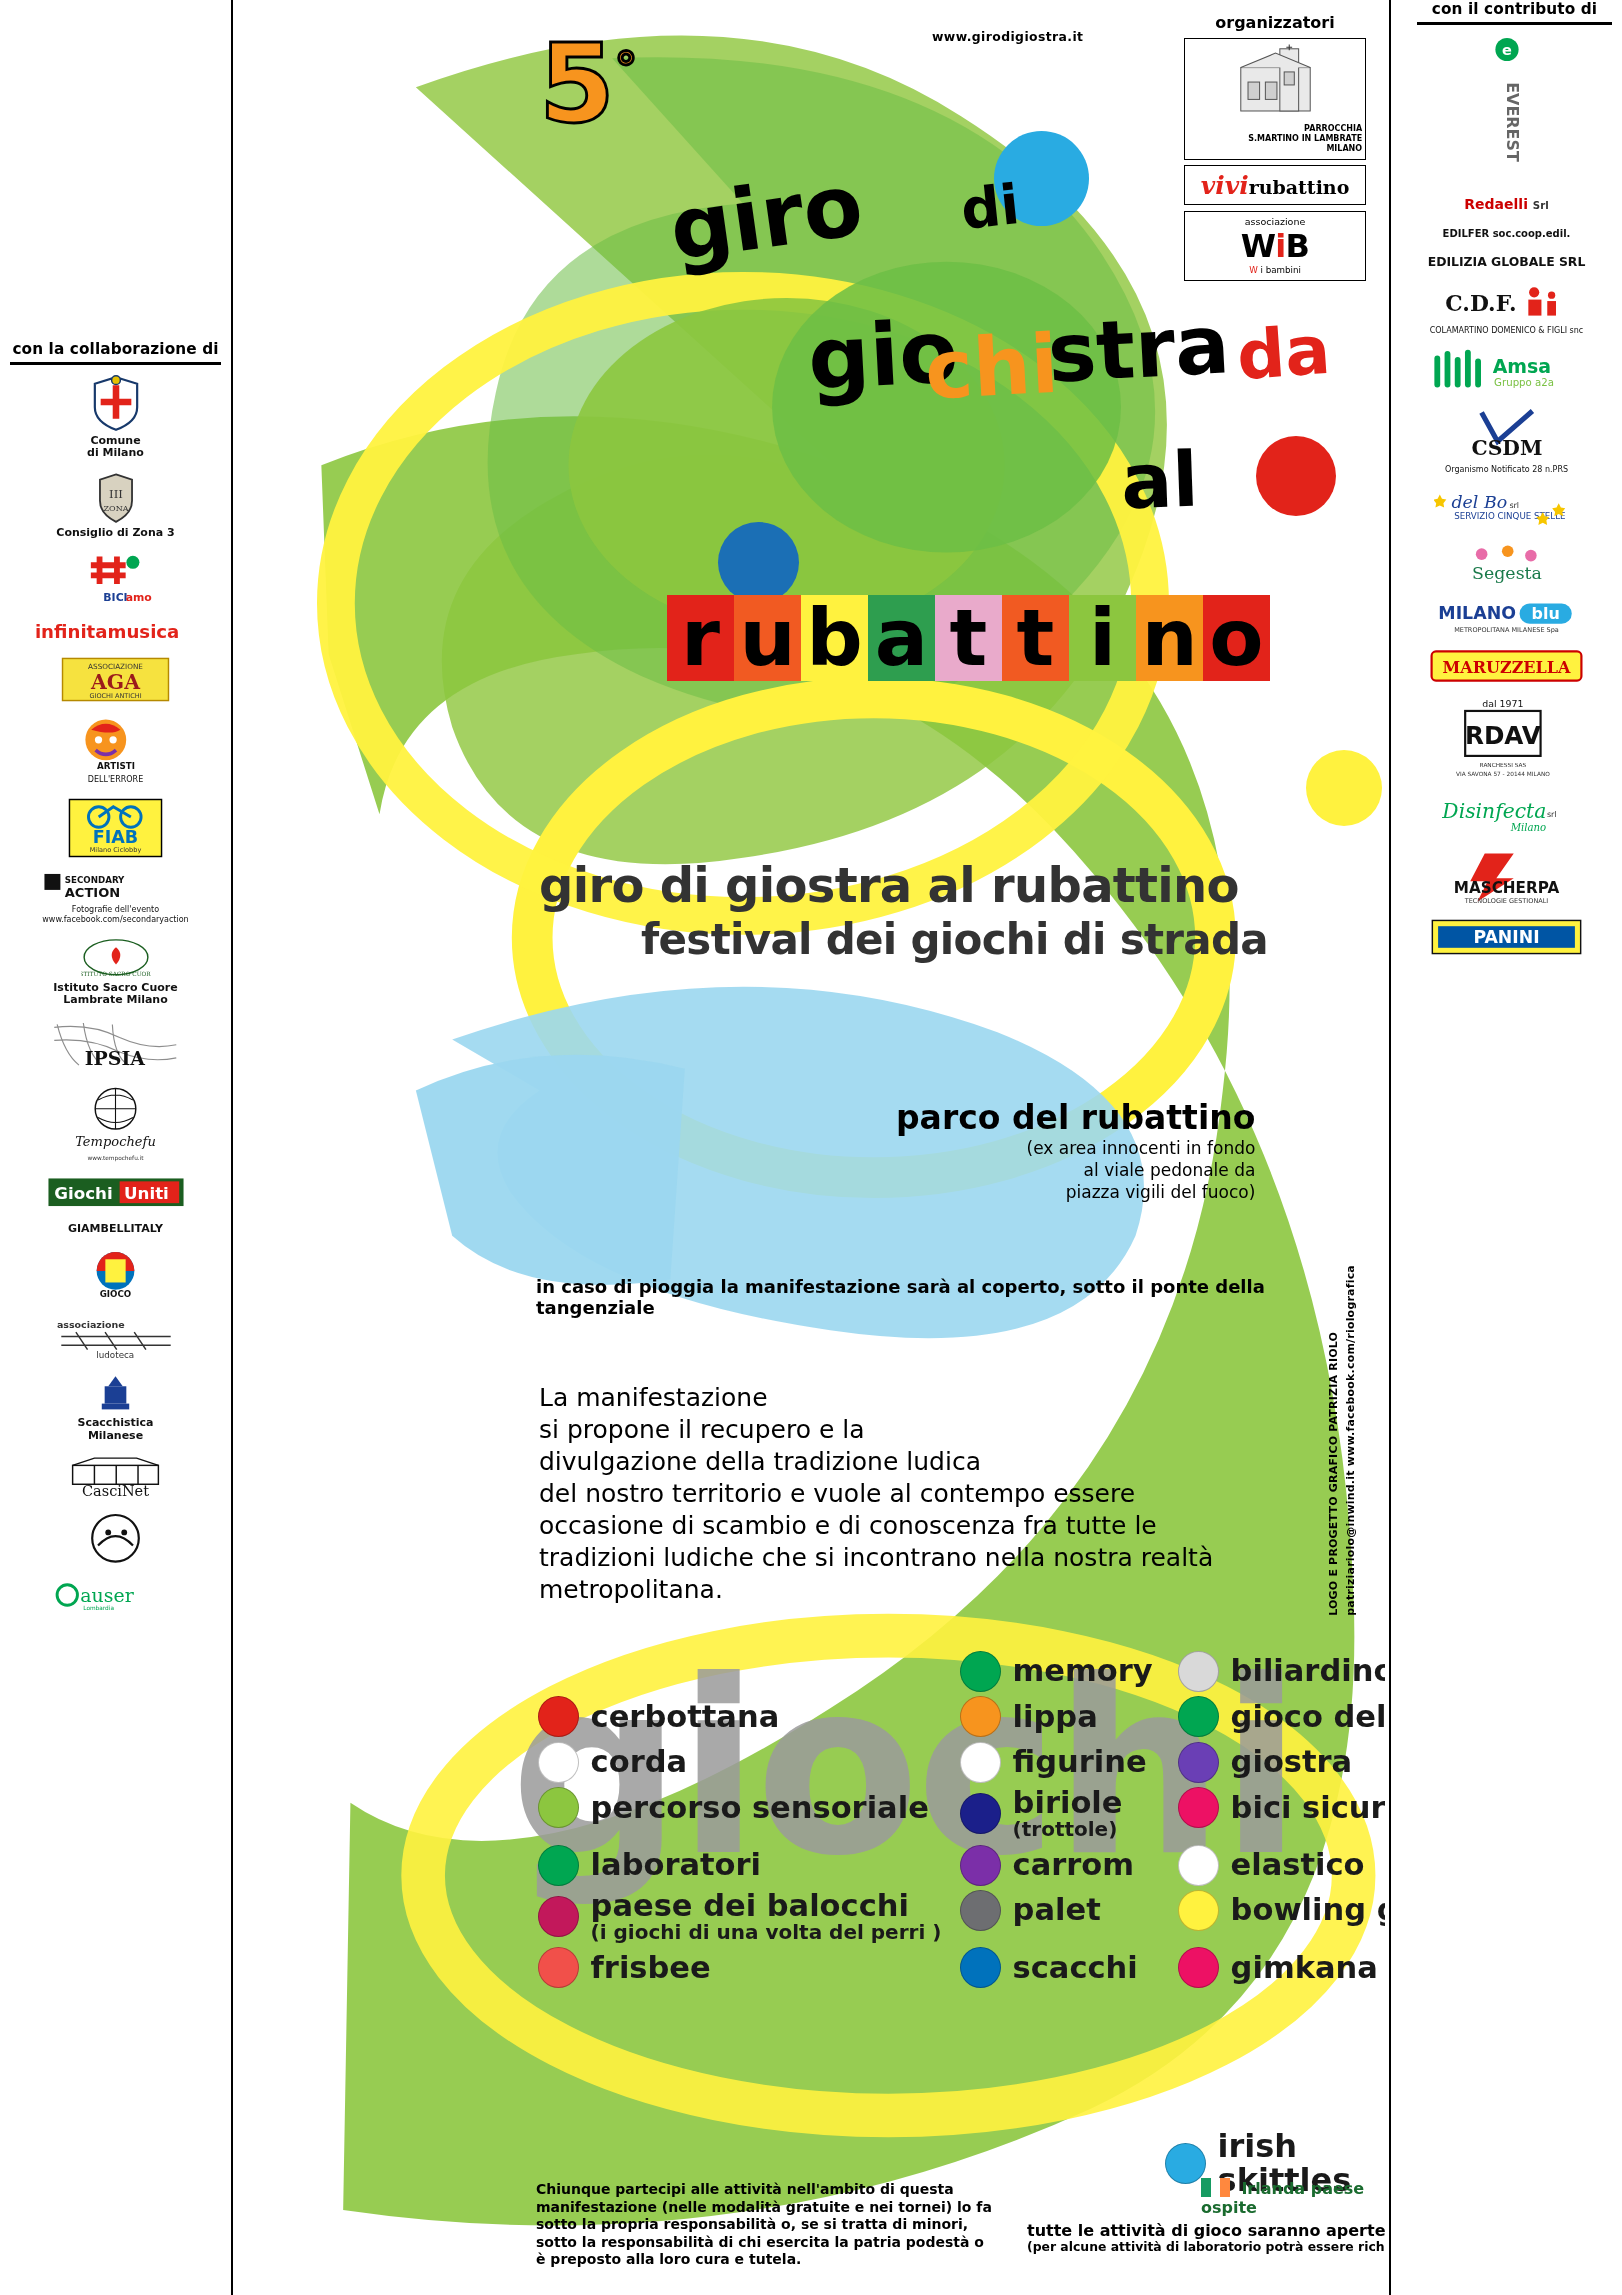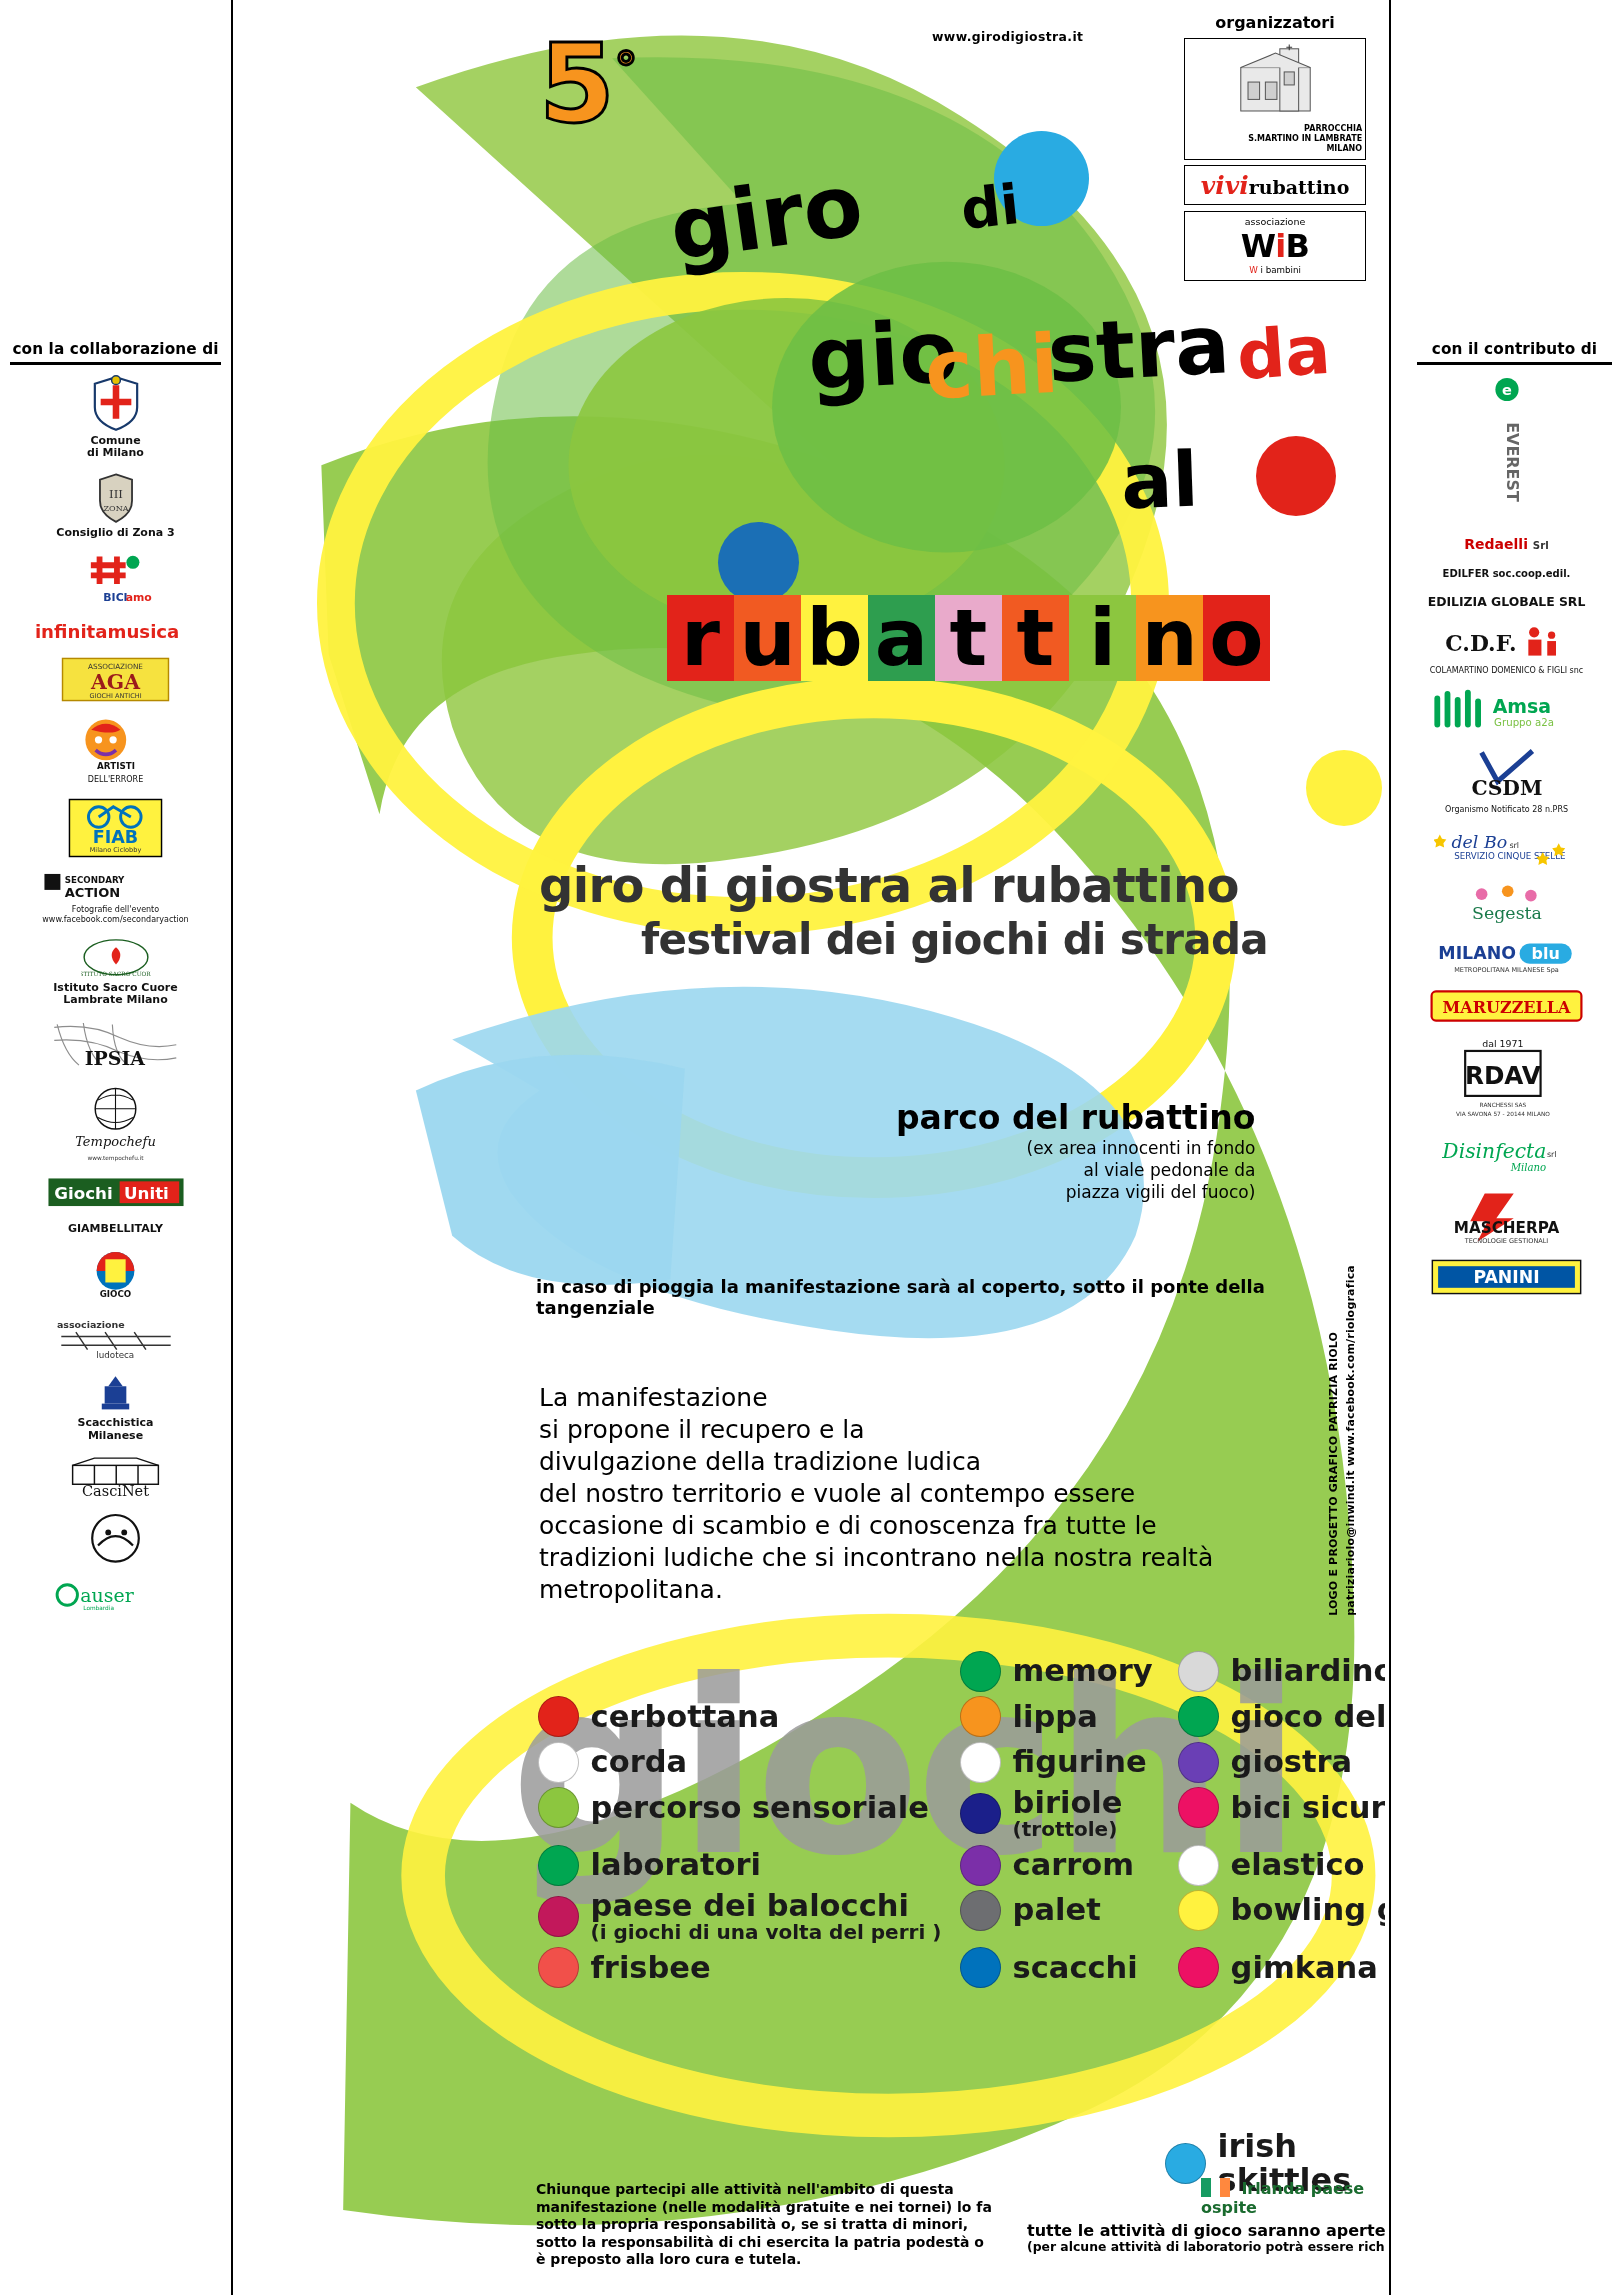--- a/index.html
+++ b/index.html
@@ -551,21 +551,21 @@
     <div class="disc">Chiunque partecipi alle attività nell'ambito di questa manifestazione (nelle modalità gratuite e nei tornei) lo fa sotto la propria responsabilità o, se si tratta di minori, sotto la responsabilità di chi esercita la patria podestà o è preposto alla loro cura e tutela.</div>
     <div class="freenote">
       <div>tutte le attività di gioco saranno aperte e gratuite</div>
       <div class="sm">(per alcune attività di laboratorio potrà essere richiesto un contributo)</div>
     </div>
 
   </div>
   <div class="divider-r"></div>
 
   <div class="col-right">
-    <div style="padding-top:340px;margin-left:16px;">
+    <div style="margin-left:16px;">
       <div class="side-head">con il contributo di</div>
       <div class="side-rule"></div>
     </div>
     <div class="logo-strip">
 
       <div class="logo-item">
         <div class="logo-box">
           <svg class="sv" width="44" height="145" viewBox="0 0 60 200">
               <circle cx="30" cy="20" r="16" fill="#00a651"></circle>
               <text x="30" y="27" font-size="20" text-anchor="middle" font-family="DejaVu Sans" font-weight="bold" fill="#fff">e</text>

